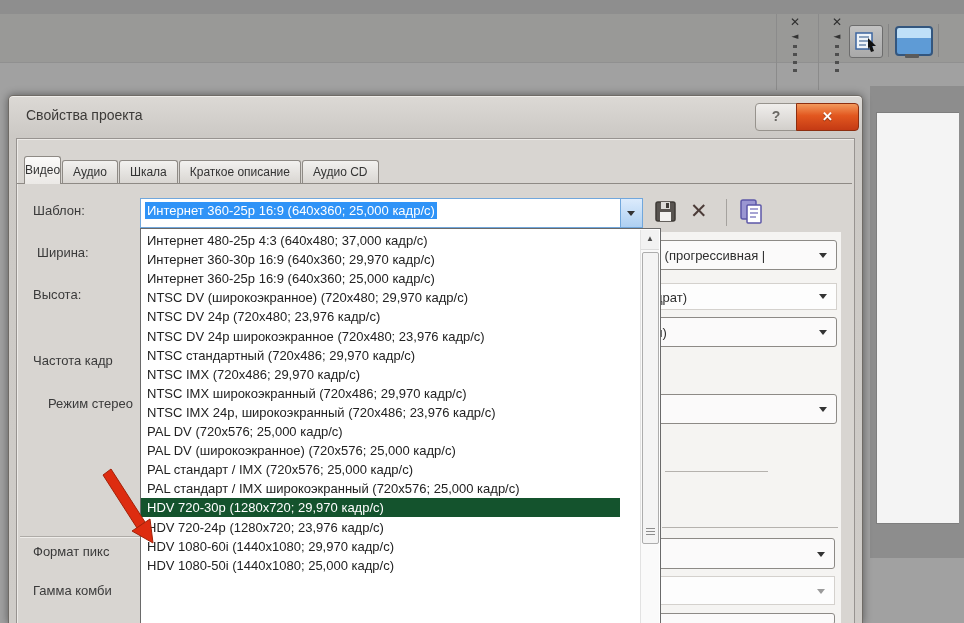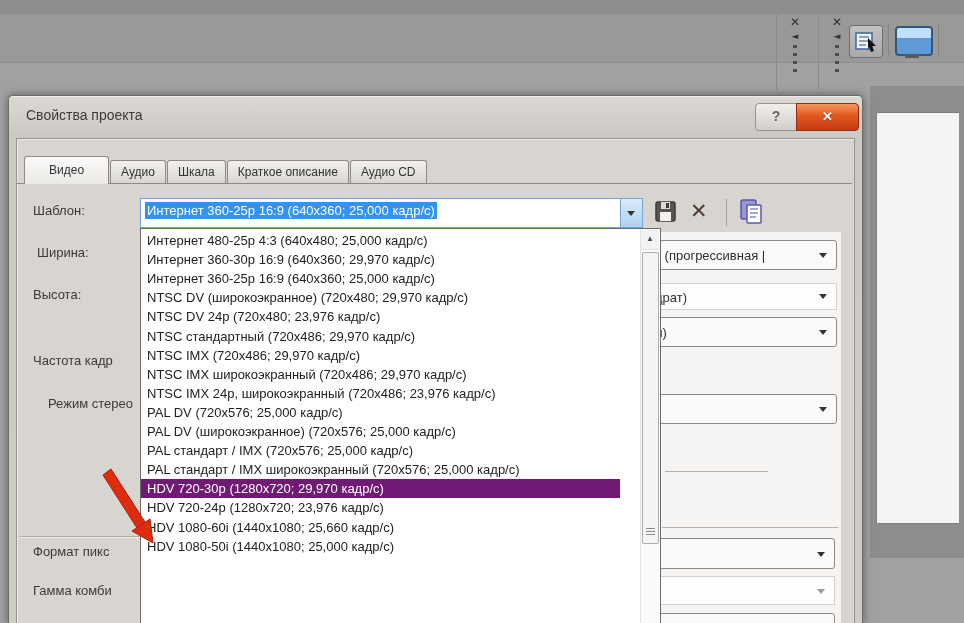--- a/index.html
+++ b/index.html
@@ -36,21 +36,21 @@
   .btn-close{left:796px;top:103px;width:61px;height:26px;border:1px solid #8d2e10;border-radius:0 4px 4px 0;
     background:linear-gradient(#f2995c,#e2571f 45%,#c43a14);color:#fff;font:bold 13px "Liberation Sans",sans-serif;
     text-align:center;line-height:25px;text-shadow:0 1px 1px rgba(0,0,0,.4);}
   .panel{left:16px;top:138px;width:837px;height:485px;background:#d8d5d1;
     border:1px solid #979390;box-shadow:inset 1px 1px 0 #edebe8;}
 
   
   .tabs{left:24px;top:155px;height:29px;display:flex;align-items:flex-end;}
   .tab{border:1px solid #8e8a85;border-bottom:none;border-radius:3px 3px 0 0;margin-right:1px;
     padding:4px 10px 5px;font-size:12px;color:#333;background:linear-gradient(#f2f1ef,#d8d5d1);height:14px;}
-  .tab.active{background:linear-gradient(#fbfaf9,#ebe9e6);padding:6px 24px 7px;position:relative;z-index:3;text-align:center;}
+  .tab.active{background:linear-gradient(#fbfaf9,#ebe9e6);padding:6px 0 7px;position:relative;z-index:3;text-align:center;}
   .tab-base{left:17px;top:183px;width:835px;height:1px;background:#8e8a85;z-index:2;}
 
   .lbl{font-size:13px;color:#3a3a3a;white-space:nowrap;}
   .gray-txt{font-size:14px;color:#a09c98;white-space:nowrap;}
 
   
   .combo{left:140px;top:198px;width:501px;height:28px;background:#fff;border:1px solid #71a7dc;z-index:4;}
   .combo-text{position:absolute;left:4px;top:4px;font-size:13px;}
   .combo-text span{background:#2f93f7;color:#fff;padding:1px 2px;}
   .combo-btn{position:absolute;right:0;top:0;width:21px;height:28px;border-left:1px solid #71a7dc;
@@ -65,21 +65,21 @@
   .rpanel{left:660px;top:232px;width:180px;height:391px;background:#f5f4f2;border-left:1px solid #bab7b3;z-index:1;}
   .rcombo{background:#fbfafa;border:1px solid #8d8a86;border-radius:3px;z-index:2;}
   .rcombo-flat{background:#fdfdfd;border:1px solid #d4d1cd;z-index:2;}
   .rfrag-txt{position:absolute;left:6px;top:50%;transform:translateY(-50%);font-size:13px;color:#2f2f2f;white-space:nowrap;}
   .hline{height:1px;background:#b5b2ae;z-index:2;}
 
   
   .ddlist{left:140px;top:228px;width:519px;height:395px;background:#fff;border:1px solid #6a6a6a;z-index:5;}
   .dd-item{height:19px;line-height:19px;padding-left:6px;font-size:13px;color:#222;white-space:nowrap;
     width:calc(100% - 26px);overflow:hidden;margin-top:0.1px;}
-  .dd-item.selected{background:#701a75;color:#fff;}
+  .dd-item.selected{background:#14532d;color:#fff;}
   .dd-items{position:absolute;left:0;top:2px;right:20px;}
   .sb{position:absolute;top:1px;right:1px;width:18px;height:393px;background:#fafafa;border-left:1px solid #e2e2e2;}
   .sb-up{position:absolute;top:0;left:0;right:0;height:19px;background:#f2f2f2;border-bottom:1px solid #dcdcdc;
     text-align:center;font-size:8px;color:#4e4e4e;line-height:18px;}
   .sb-thumb{position:absolute;top:22px;left:1px;width:15px;height:290px;background:#f4f4f4;
     border:1px solid #adadad;border-radius:2px;}
   .sb-grip{position:absolute;left:3px;bottom:6px;width:9px;height:9px;
     background:repeating-linear-gradient(#8d8d8d 0 1px,transparent 1px 3px);}
 
   .divider-left{left:20px;top:536px;width:120px;height:1px;background:#aeaba7;box-shadow:0 1px 0 #efedea;}
@@ -196,36 +196,37 @@
   <div class="abs rcombo" style="left:648px;top:538px;width:185px;height:29px;">
     <span class="tri" style="right:9px;top:13px;"></span>
   </div>
   <div class="abs rcombo-flat" style="left:648px;top:576px;width:185px;height:27px;">
     <span class="tri gray" style="right:9px;top:12px;"></span>
   </div>
   <div class="abs rcombo" style="left:648px;top:613px;width:185px;height:10px;"></div>
 
   <div class="abs ddlist">
     <div class="dd-items" id="dropdown-list">
-        <div class="dd-item">Интернет 480-25p 4:3 (640x480; 25,000 кадр/с)</div>
+        <div class="dd-item">Интернет 480-25p 4:3 (640x480; 37,000 кадр/с)</div>
         <div class="dd-item">Интернет 360-30p 16:9 (640x360; 29,970 кадр/с)</div>
         <div class="dd-item">Интернет 360-25p 16:9 (640x360; 25,000 кадр/с)</div>
         <div class="dd-item">NTSC DV (широкоэкранное) (720x480; 29,970 кадр/с)</div>
         <div class="dd-item">NTSC DV 24p (720x480; 23,976 кадр/с)</div>
+        <div class="dd-item">NTSC DV 24p широкоэкранное (720x480; 23,976 кадр/с)</div>
         <div class="dd-item">NTSC стандартный (720x486; 29,970 кадр/с)</div>
         <div class="dd-item">NTSC IMX (720x486; 29,970 кадр/с)</div>
         <div class="dd-item">NTSC IMX широкоэкранный (720x486; 29,970 кадр/с)</div>
         <div class="dd-item">NTSC IMX 24p, широкоэкранный (720x486; 23,976 кадр/с)</div>
         <div class="dd-item">PAL DV (720x576; 25,000 кадр/с)</div>
         <div class="dd-item">PAL DV (широкоэкранное) (720x576; 25,000 кадр/с)</div>
         <div class="dd-item">PAL стандарт / IMX (720x576; 25,000 кадр/с)</div>
         <div class="dd-item">PAL стандарт / IMX широкоэкранный (720x576; 25,000 кадр/с)</div>
         <div class="dd-item selected">HDV 720-30p (1280x720; 29,970 кадр/с)</div>
         <div class="dd-item">HDV 720-24p (1280x720; 23,976 кадр/с)</div>
-        <div class="dd-item">HDV 1080-60i (1440x1080; 25,660 кадр/с)</div>
+        <div class="dd-item">HDV 1080-60i (1440x1080; 29,970 кадр/с)</div>
         <div class="dd-item">HDV 1080-50i (1440x1080; 25,000 кадр/с)</div>
       </div>
     <div class="sb">
       <div class="sb-up"><span>▲</span></div>
       <div class="sb-thumb">
         <div class="sb-grip"></div>
       </div>
     </div>
   </div>
 

